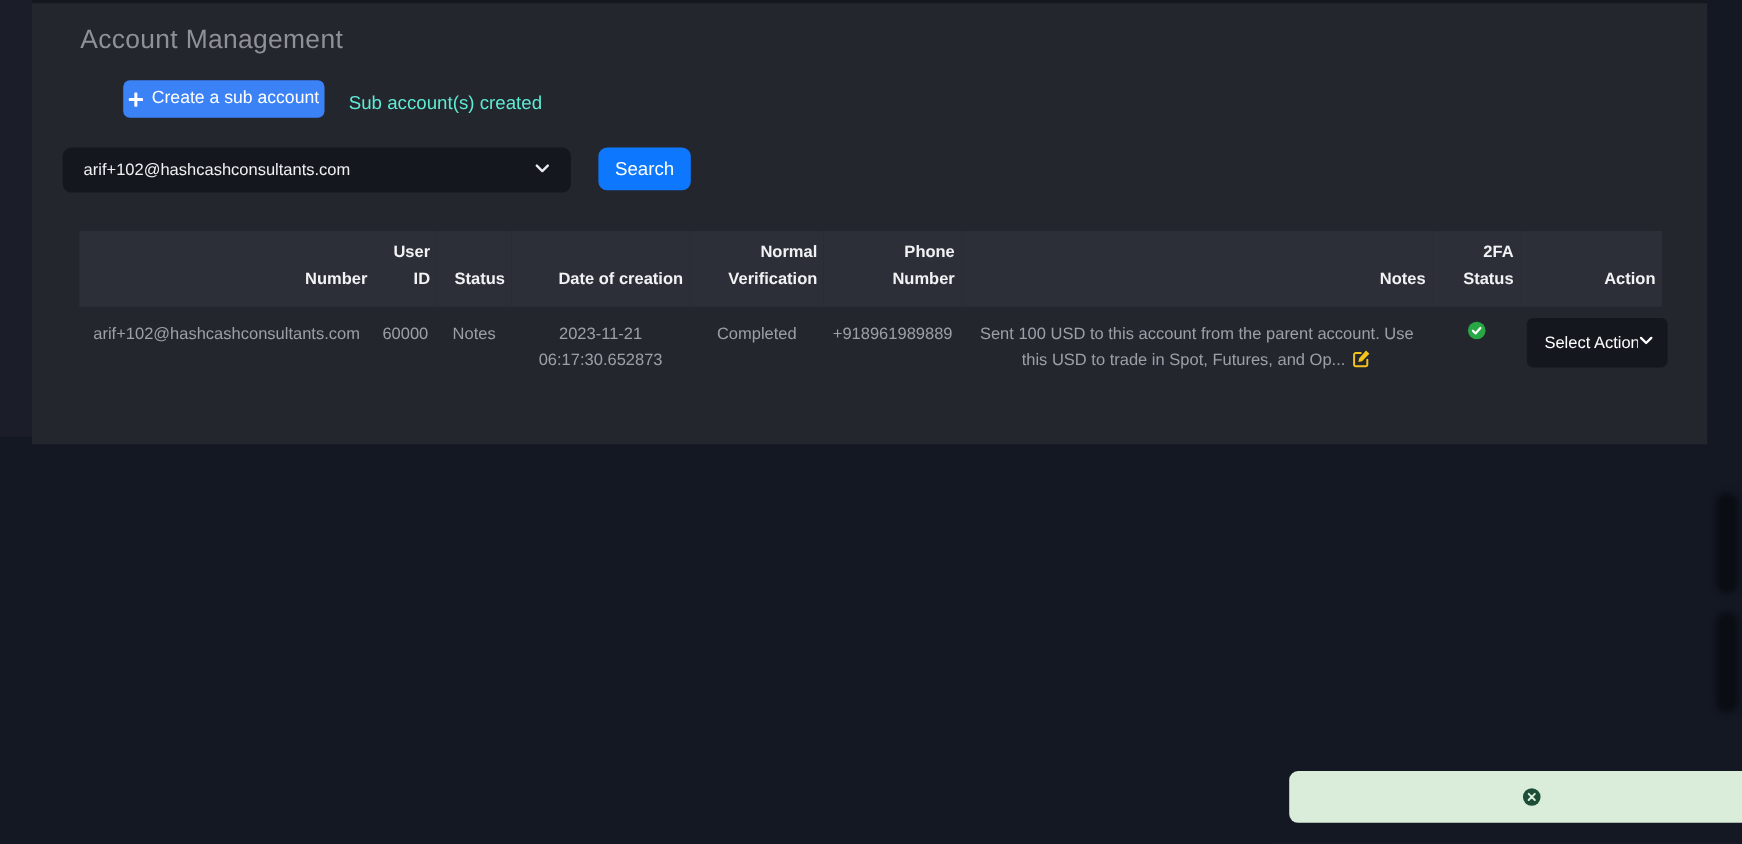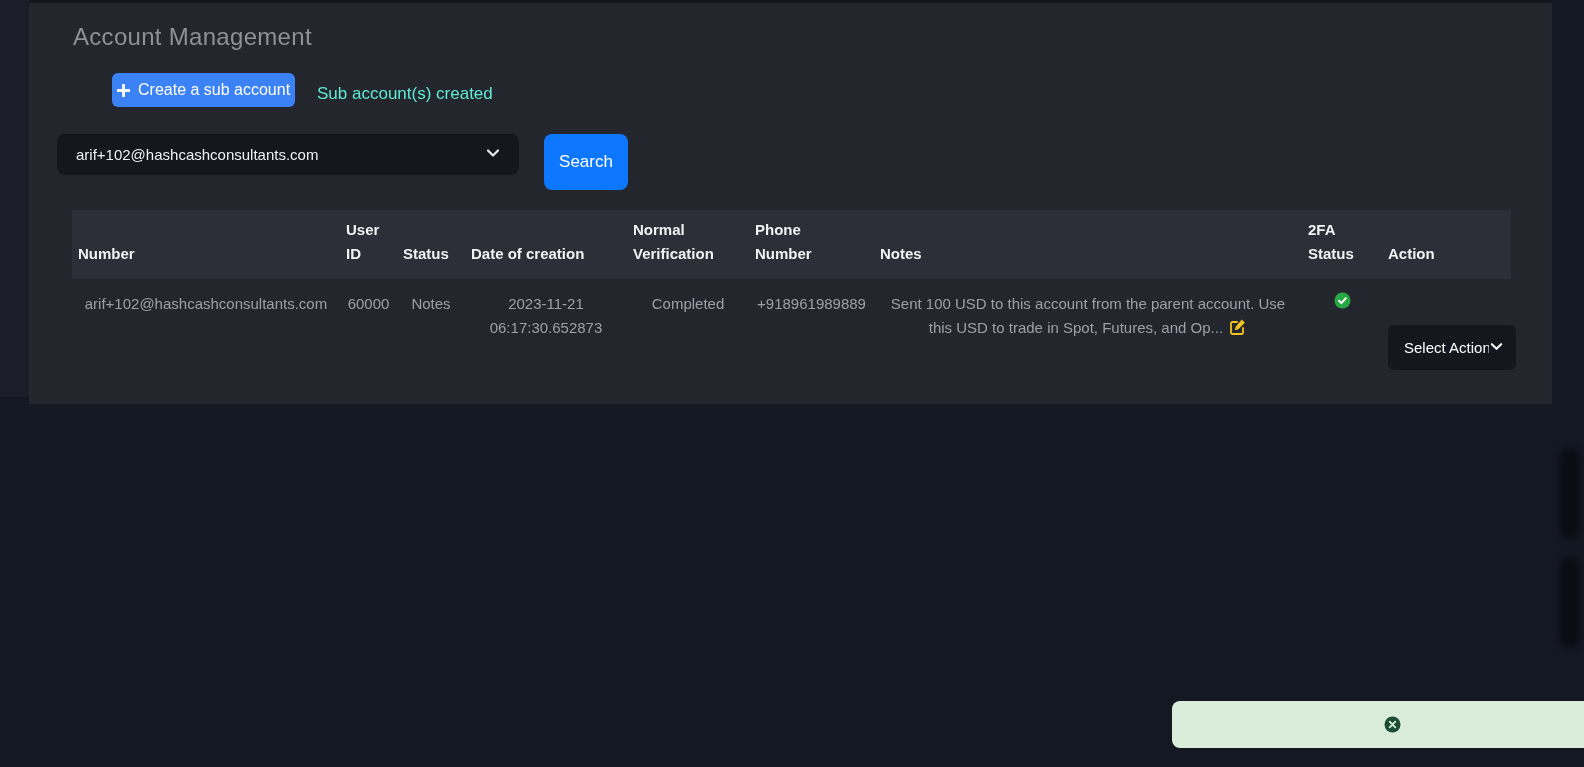--- a/index.html
+++ b/index.html
@@ -36,54 +36,53 @@
     position:absolute; left:288px; top:81px;
     font-size:17px; color:#5eead4;
   }
   .account-select {
     position:absolute; left:28px; top:131px; width:462px; height:41px;
     background:#15171f; border-radius:8px;
     display:flex; align-items:center; justify-content:space-between;
     padding:0 18px 0 19px; color:#eef0f2; font-size:15px; cursor:pointer;
   }
   .search-btn {
-    position:absolute; left:515px; top:131px; width:84px; height:56px;
+    position:absolute; left:515px; top:131px; width:84px; height:39px;
     background:#0d78fd; border:none; border-radius:8px;
     color:#ffffff; font-size:17px; cursor:pointer;
     font-family:"Liberation Sans", sans-serif;
   }
   .acct-table {
     position:absolute; left:43px; top:207px; width:1439px;
     border-collapse:collapse; table-layout:fixed;
   }
   .acct-table thead tr { background:#2d2f38; }
   .acct-table th {
     color:#f1f2f4; font-weight:bold; font-size:15px;
-    vertical-align:bottom; text-align:left;
+    vertical-align:bottom; text-align:right;
     padding:8px 6px 13px; line-height:24px;
   }
   .acct-table th span { display:inline-block; }
   .w-40 span { max-width:40px; }
   .w-50 span { max-width:50px; }
   .w-70 span { max-width:70px; }
   .w-90 span { max-width:90px; }
   .acct-table td {
     color:#9ba0a6; font-size:15px;
     vertical-align:top; text-align:center;
     padding:13px 6px 16px; line-height:24px;
   }
   td.action-cell { padding-top:10px; }
   .action-select {
     width:128px; height:45px;
     background:#15171f; border:none; border-radius:6px;
     display:flex; align-items:center;
     padding:0 12px 0 16px; cursor:pointer;
     color:#ffffff; font-size:15px;
     font-family:"Liberation Sans", sans-serif;
-    margin-top:36px;
   }
   .action-select .action-label {
     flex:1; text-align:left; white-space:nowrap; overflow:hidden;
   }
   .edit-icon { vertical-align:-3px; margin-left:2px; }
   .toast {
     position:absolute; left:1172px; top:701px; width:440px; height:47px;
     background:#d9edda; border-radius:8px;
     display:flex; align-items:center; justify-content:center; gap:12px;
     color:#265b41; font-size:17px;

